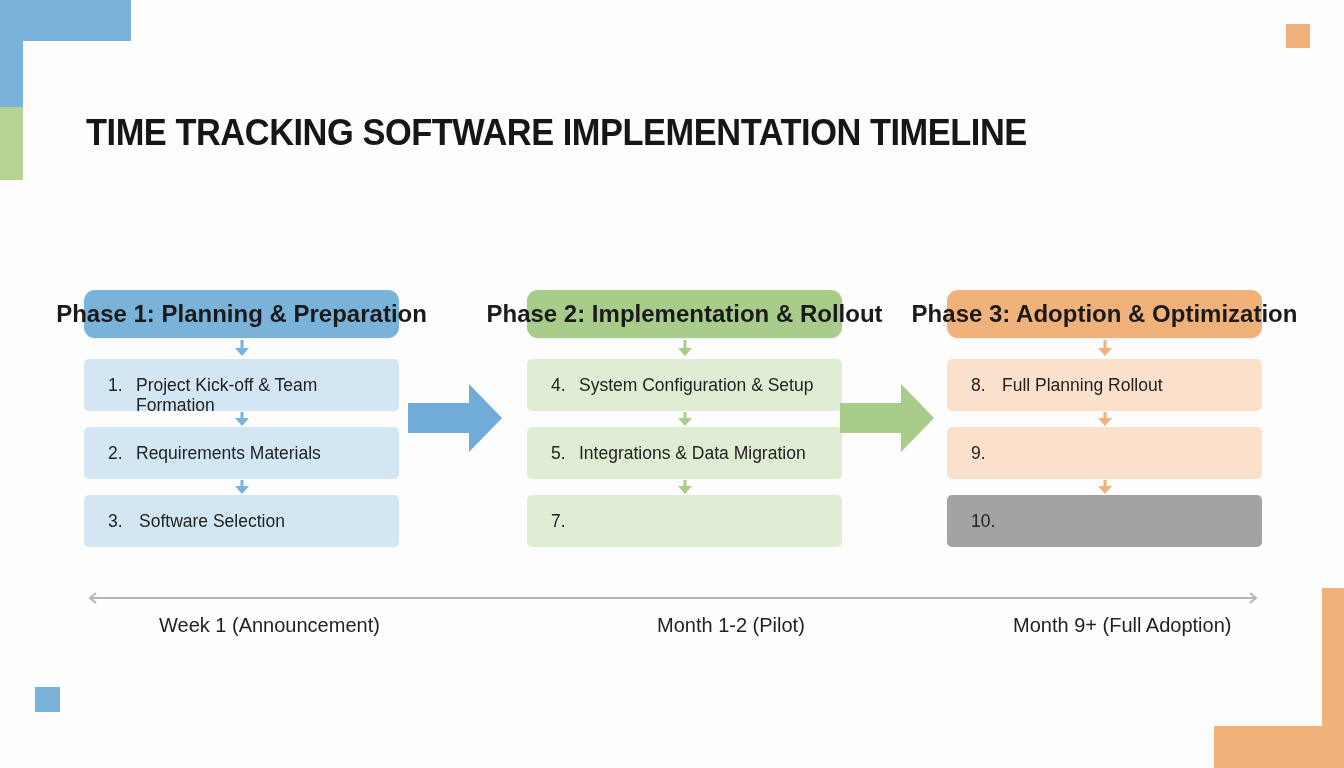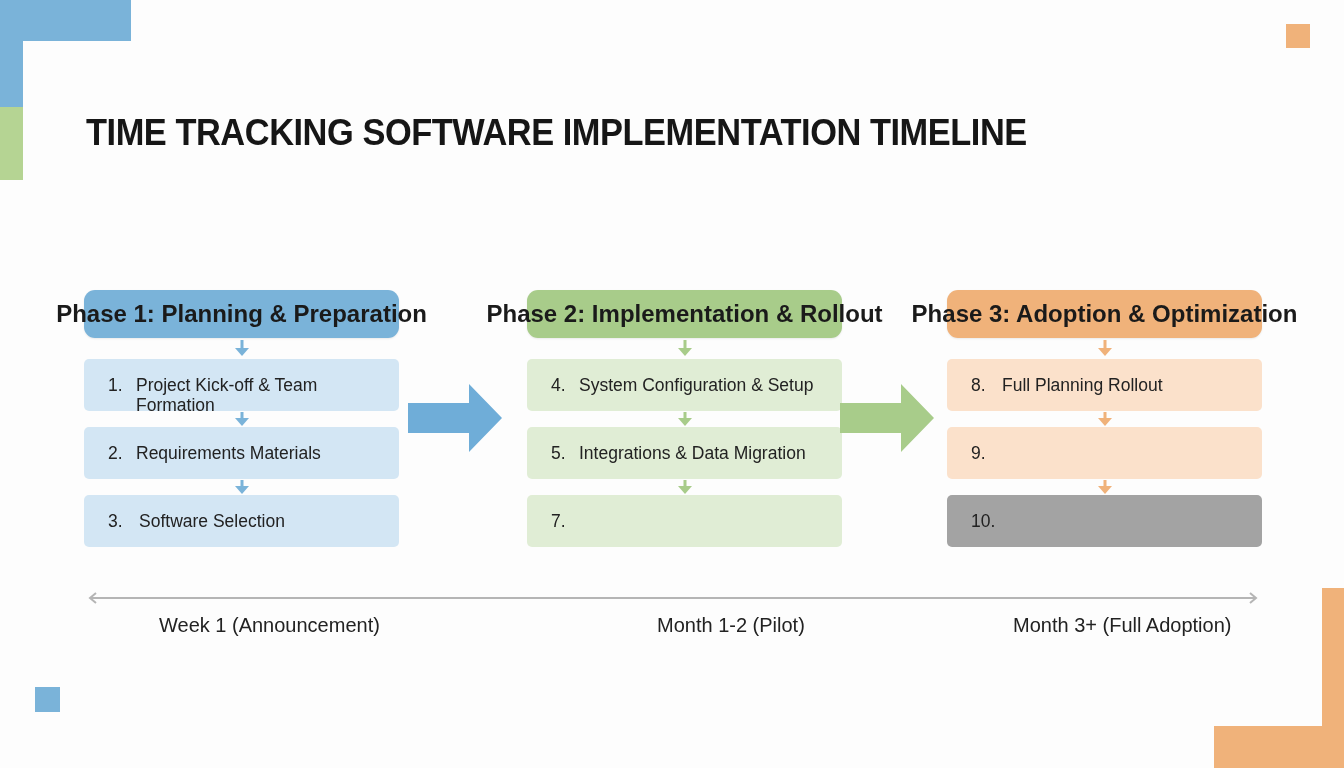--- a/index.html
+++ b/index.html
@@ -158,13 +158,13 @@
 </div>
 
 <svg class="axis" width="1170" height="12" viewBox="0 0 1170 12">
   <line x1="2" y1="6" x2="1168" y2="6" stroke="#b5b5b5" stroke-width="2"></line>
   <polyline points="8,1 2,6 8,11" fill="none" stroke="#b5b5b5" stroke-width="2"></polyline>
   <polyline points="1162,1 1168,6 1162,11" fill="none" stroke="#b5b5b5" stroke-width="2"></polyline>
 </svg>
 
 <div class="tick-label" style="left:159px;">Week 1 (Announcement)</div>
 <div class="tick-label" style="left:612px;margin-left:45px;">Month 1-2 (Pilot)</div>
-<div class="tick-label" style="left:1013px;">Month 3+ (Full Adoption)</div>
+<div class="tick-label" style="left:1013px;">Month 9+ (Full Adoption)</div>
 
 </body></html>

